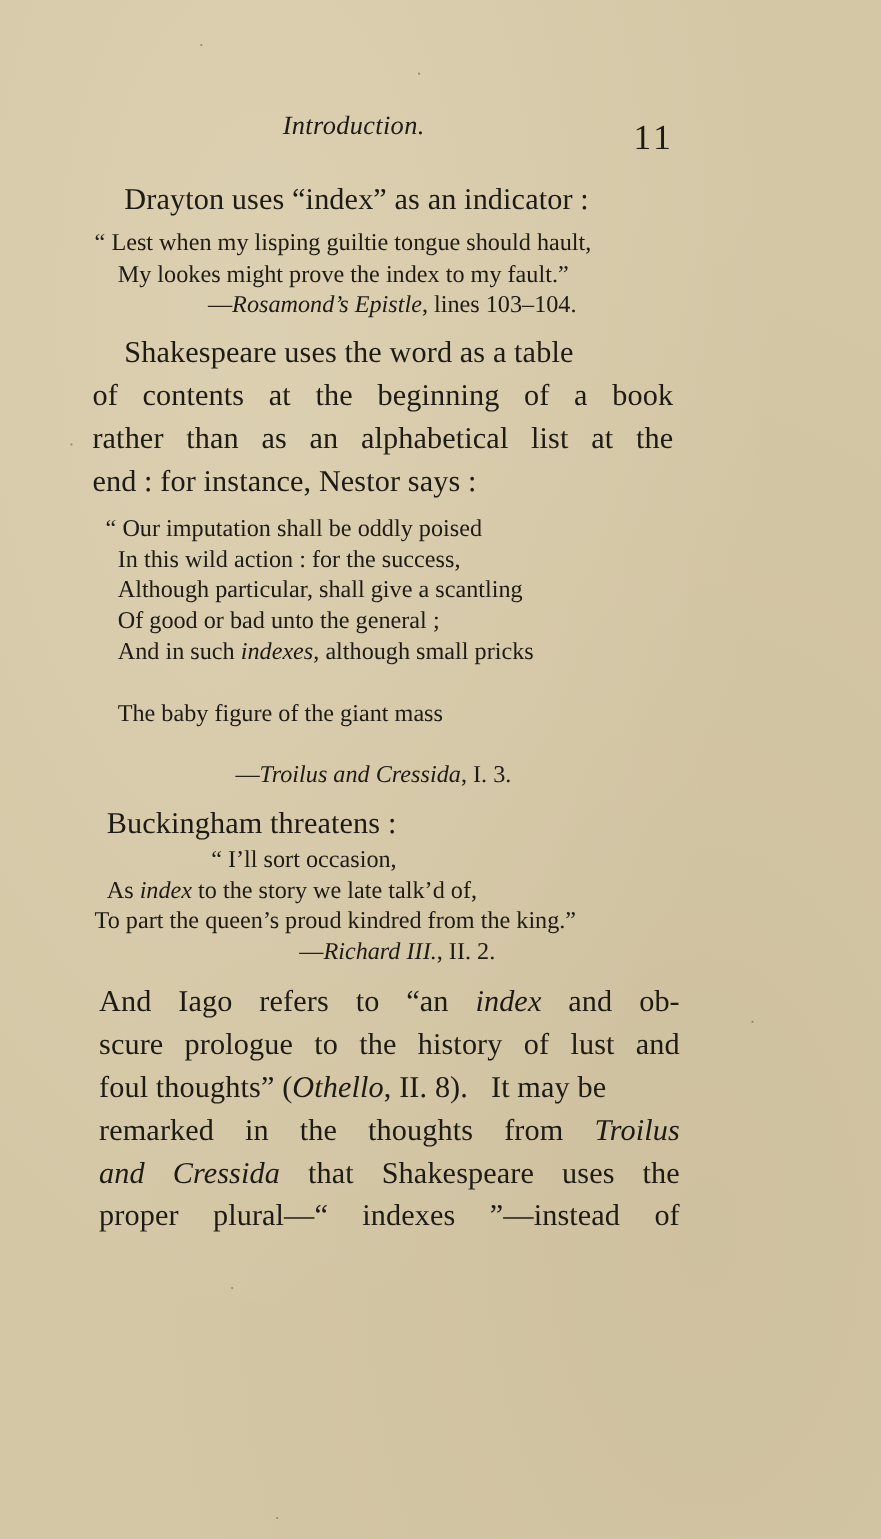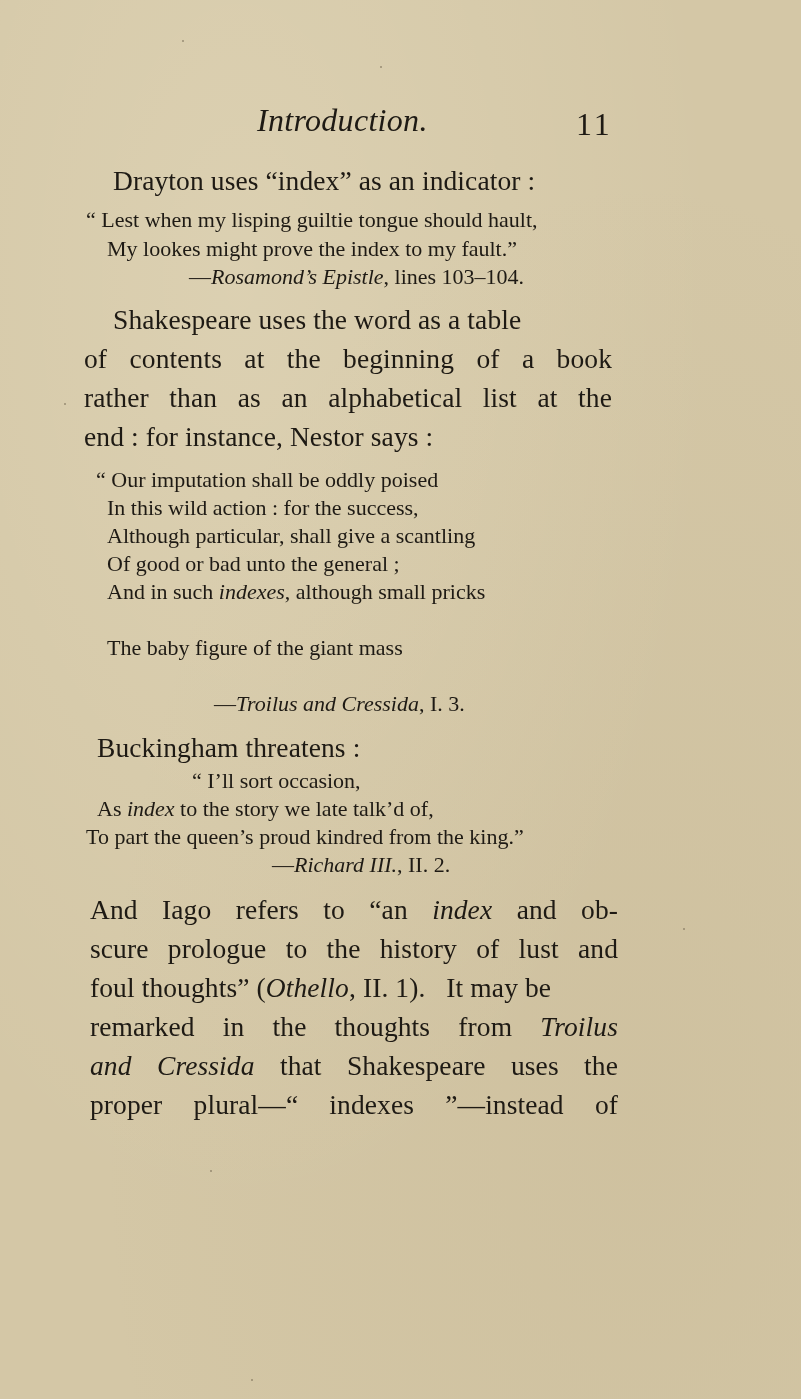--- a/index.html
+++ b/index.html
@@ -28,21 +28,21 @@
       top: 102px;
       left: 0;
       width: 801px;
       height: 40px;
     }
     .running-title {
       position: absolute;
       left: 257px;
       top: 0;
       font-style: italic;
-      font-size: 32px;
+      font-size: 24px;
       letter-spacing: 0.3px;
     }
     .page-number {
       position: absolute;
       left: 576px;
       top: 4px;
       font-size: 32px;
       letter-spacing: 3px;
     }
     .line {
@@ -108,21 +108,21 @@
   <div class="line body-text" style="left:97px; top:732px;">Buckingham threatens :</div>
   <div class="line quote-text" style="left:192px; top:768px;"><span>“ I’ll sort occasion,</span></div>
   <div class="line quote-text" style="left:86px; top:796px;margin-left:11px;"><span>As </span><span class="ital">index</span><span> to the story we late talk’d of,</span></div>
   <div class="line quote-text" style="left:86px; top:824px;"><span>To part the queen’s proud kindred from the king.”</span></div>
   <div class="line cite" style="left:272px; top:852px;">
     <span>—</span><span class="ital">Richard III.</span><span>, II. 2.</span>
   </div>
 
   <div class="line body-text justify" style="left:90px; top:894px;"><span>And Iago refers to “an </span><span class="ital">index</span><span> and ob-</span></div>
   <div class="line body-text justify" style="left:90px; top:933px;">scure prologue to the history of lust and</div>
-  <div class="line body-text" style="left:90px; top:972px;"><span>foul thoughts” (</span><span class="ital">Othello</span><span style="white-space:pre">, II. 1).   It may be</span></div>
+  <div class="line body-text" style="left:90px; top:972px;"><span>foul thoughts” (</span><span class="ital">Othello</span><span style="white-space:pre">, II. 8).   It may be</span></div>
   <div class="line body-text justify" style="left:90px; top:1011px;"><span>remarked in the thoughts from </span><span class="ital">Troilus</span></div>
   <div class="line body-text justify" style="left:90px; top:1050px;"><span class="ital">and Cressida</span><span> that Shakespeare uses the</span></div>
   <div class="line body-text justify" style="left:90px; top:1089px;">proper plural—“ indexes ”—instead of</div>
 
   <div class="dot" style="left:182px; top:40px;"></div>
   <div class="dot" style="left:380px; top:66px;"></div>
   <div class="dot" style="left:64px; top:403px;"></div>
   <div class="dot" style="left:210px; top:1170px;"></div>
   <div class="dot" style="left:251px; top:1379px;"></div>
   <div class="dot" style="left:683px; top:928px;"></div>

